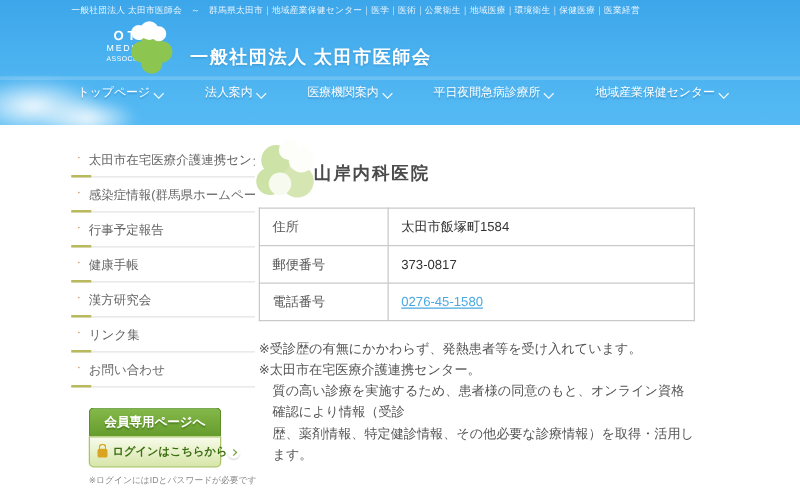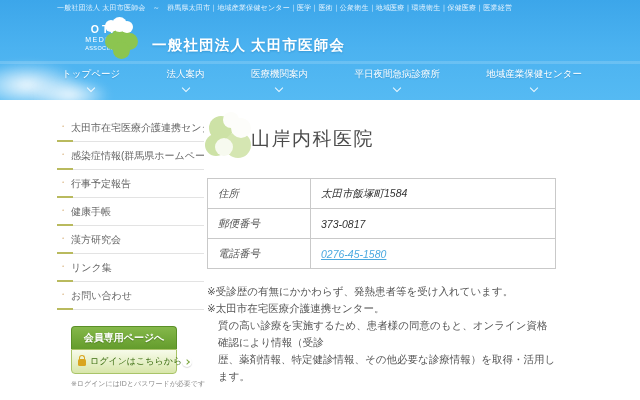--- a/index.html
+++ b/index.html
@@ -42,21 +42,21 @@
   .site-title{
     position:absolute;left:152px;top:36px;
     font-size:14.5px;font-weight:bold;color:#ffffff;letter-spacing:1.2px;
     text-shadow:0 1px 2px rgba(0,90,150,.3);white-space:nowrap;font-family:Liberation Serif, serif;
   }
   .nav-sep{position:absolute;left:0;right:0;top:61px;height:3px;background:rgba(255,255,255,.16);}
   .nav{
     position:absolute;left:62px;right:58px;top:68px;
     display:flex;justify-content:space-between;align-items:flex-start;
   }
-  .nav-item{display:flex;flex-direction:column;align-items:center;gap:4px;cursor:pointer;}
+  .nav-item{display:flex;flex-direction:row;align-items:center;gap:4px;cursor:pointer;}
   .nav-label{font-size:9.5px;color:#ffffff;white-space:nowrap;text-shadow:0 1px 1px rgba(0,80,140,.25);}
   .chev{width:5px;height:5px;border-right:1.5px solid rgba(255,255,255,.9);border-bottom:1.5px solid rgba(255,255,255,.9);transform:rotate(45deg);}
   
   .page{position:absolute;top:100px;left:0;right:0;bottom:0;background:#fff;}
   
   .sidebar{position:absolute;left:57px;top:14px;width:147px;}
   .side-item{display:flex;align-items:flex-start;padding:7px 0 6px 0;cursor:pointer;}
   .bullet{color:#cfa05f;font-size:8px;line-height:12px;margin:0 4px 0 2px;flex:none;}
   .side-label{font-size:10px;color:#666;white-space:nowrap;overflow:hidden;flex:1;}
   .side-div{height:1px;background:#e3e3e3;position:relative;}
@@ -67,38 +67,38 @@
     background:linear-gradient(#85b84a,#649c2c);
     border:1px solid #5a8f27;border-bottom:none;border-radius:4px 4px 0 0;
     color:#fff;font-size:10px;font-weight:bold;text-align:center;padding:4px 0;cursor:pointer;
     text-shadow:0 1px 1px rgba(40,80,10,.4);
   }
   .member-login{
     background:linear-gradient(#f7fbea,#d8e6aa);
     border:1px solid #a9c468;border-radius:0 0 4px 4px;
     display:flex;align-items:center;padding:5px 5px;cursor:pointer;
   }
-  .member-login .txt{font-size:9px;color:#3c6e12;font-weight:normal;white-space:nowrap;}
+  .member-login .txt{font-size:9px;color:#3c6e12;font-weight:bold;white-space:nowrap;}
   .lock{width:8px;height:7px;background:#d9a520;border-radius:1.5px;position:relative;flex:none;margin:2px 4px 0 1px;}
   .lock::before{content:'';position:absolute;top:-4px;left:1px;width:4px;height:4px;border:1.5px solid #d9a520;border-bottom:none;border-radius:3px 3px 0 0;}
   .go{width:10px;height:10px;border-radius:50%;background:#fff;margin-left:auto;position:relative;flex:none;box-shadow:0 1px 1px rgba(0,0,0,.15);}
   .go::before{content:'';position:absolute;left:3px;top:3px;width:3px;height:3px;border-right:1.5px solid #7aa53c;border-bottom:1.5px solid #7aa53c;transform:rotate(-45deg);}
   .member-note{font-size:7px;color:#888;margin-top:5px;white-space:nowrap;}
   
   .main{position:absolute;left:207px;top:12px;width:349px;}
   .title-row{display:flex;align-items:center;height:54px;position:relative;}
   .flower{position:relative;width:48px;height:54px;flex:none;margin-right:-4px;}
   .flower .f1{position:absolute;left:2px;top:4px;width:24px;height:24px;border-radius:50%;background:#cde2a6;}
   .flower .f2{position:absolute;left:-2px;top:22px;width:22px;height:22px;border-radius:50%;background:#cde2a6;}
   .flower .f3{position:absolute;left:18px;top:20px;width:26px;height:26px;border-radius:50%;background:#d5e6b2;}
   .flower .w1{position:absolute;left:16px;top:0px;width:16px;height:16px;border-radius:50%;background:#fdfdfa;}
   .flower .w2{position:absolute;left:24px;top:6px;width:20px;height:20px;border-radius:50%;background:#fdfdfa;}
   .flower .w3{position:absolute;left:8px;top:26px;width:18px;height:18px;border-radius:50%;background:#f7faef;}
-  .page-title{font-size:19px;color:#4b4b4b;font-weight:400;letter-spacing:1.5px;position:relative;z-index:2;}
-  table.info{width:100%;border-collapse:collapse;margin-top:12px;font-style:italic;}
+  .page-title{font-size:14px;color:#4b4b4b;font-weight:700;letter-spacing:1.5px;position:relative;z-index:2;}
+  table.info{width:100%;border-collapse:collapse;margin-top:0;}
   table.info th,table.info td{border:1px solid #c9c9c9;font-size:10.5px;padding:7.5px 10px;text-align:left;}
   table.info th{width:82px;color:#555;font-weight:normal;}
   table.info td{color:#333;}
   a.tel{color:#4aa9e0;text-decoration:underline;cursor:pointer;}
   .notes{margin-top:14px;font-size:10.5px;color:#555;line-height:1.62;}
   .notes .indent{padding-left:11px;}
 </style>
 </head>
 <body>
 

